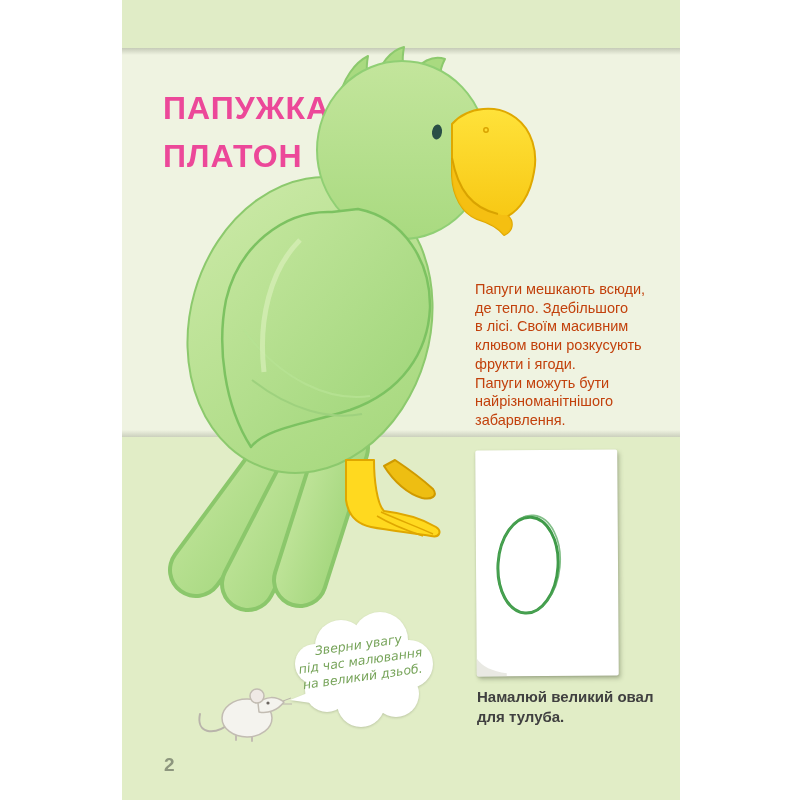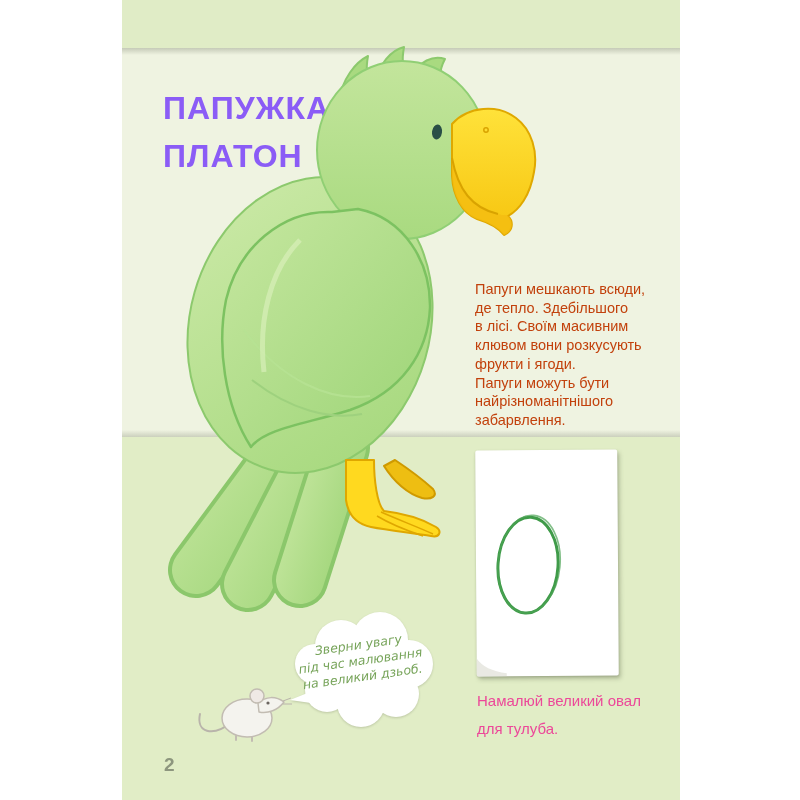--- a/index.html
+++ b/index.html
@@ -15,35 +15,35 @@
   .band-top{position:absolute;left:0;top:0;width:100%;height:48px;background:#e0ecc6;}
   .seam-top{position:absolute;left:0;top:48px;width:100%;height:7px;
     background:linear-gradient(to bottom,rgba(110,116,96,.32),rgba(110,116,96,0));}
   .band-bottom{position:absolute;left:0;top:437px;width:100%;height:363px;background:#e1edc6;}
   .seam-bottom{position:absolute;left:0;top:430px;width:100%;height:7px;
     background:linear-gradient(to bottom,rgba(110,116,96,0),rgba(110,116,96,.28));}
 
   .page-title{
     position:absolute;left:163px;top:84px;
     font-size:32px;line-height:48px;font-weight:bold;letter-spacing:1px;
-    color:#8b5cf6;white-space:pre-line;
+    color:#ec4899;white-space:pre-line;
   }
   .intro{
     position:absolute;left:475px;top:280px;width:200px;
     font-size:14.5px;line-height:18.7px;color:#c2410c;white-space:pre-line;
   }
   .step-card{
     position:absolute;left:476px;top:450px;width:142px;height:226px;
     background:#ffffff;border-radius:2px;transform:rotate(-.4deg);
     box-shadow:2px 3px 4px rgba(95,105,75,.38),0 1px 2px rgba(95,105,75,.25);
   }
   .step-card svg{position:absolute;left:0;top:0;}
   .step-caption{
     position:absolute;left:477px;top:687px;width:200px;
-    font-size:15px;line-height:28px;color:#ec4899;white-space:pre-line;
+    font-size:15px;line-height:20px;color:#404040;white-space:pre-line;font-weight:bold;
   }
   .bubble-wrap{position:absolute;left:270px;top:605px;width:180px;height:140px;}
   .bubble-text{
     position:absolute;left:18px;top:32px;width:145px;
     font-size:12.5px;line-height:16px;color:#77a45a;font-style:italic;
     text-align:center;transform:rotate(-8deg);white-space:pre-line;
     font-family:"DejaVu Sans",sans-serif;
   }
   .page-number{
     position:absolute;left:164px;top:754px;

